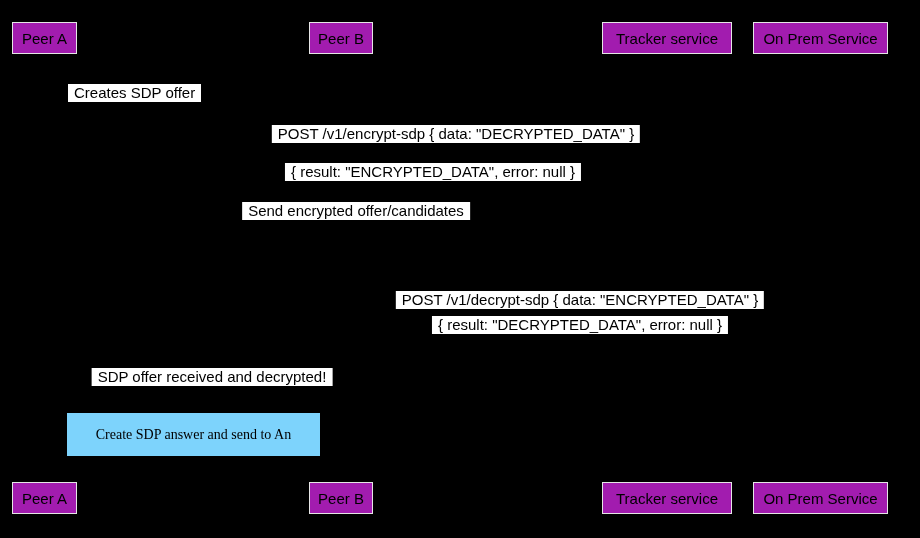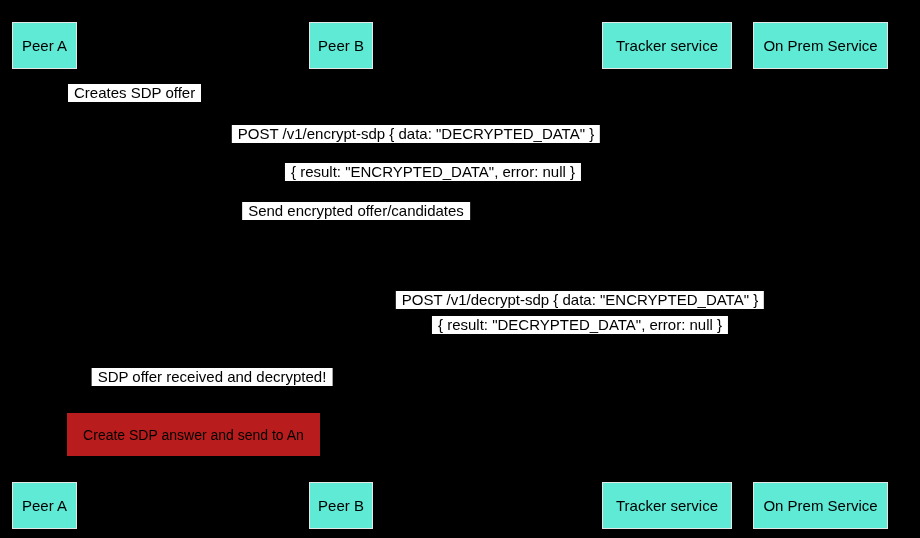--- a/index.html
+++ b/index.html
@@ -10,22 +10,22 @@
   .canvas {
     position: relative;
     width: 920px;
     height: 538px;
     background: #000000;
     overflow: hidden;
     font-family: "Liberation Sans", sans-serif;
   }
   .actor {
     position: absolute;
-    height: 47px;
-    background: #5eead4;
+    height: 32px;
+    background: #a21caf;
     color: #000000;
     display: flex;
     align-items: center;
     justify-content: center;
     font-size: 15px;
     box-sizing: border-box;
     border: 1px solid #e6e6e6;
     white-space: nowrap;
   }
   .msg {
@@ -35,47 +35,48 @@
     font-size: 15px;
     line-height: 18px;
     padding: 0 6px;
     white-space: nowrap;
   }
   .msg.centered {
     transform: translateX(-50%);
   }
   .note {
     position: absolute;
-    background: #b91c1c;
+    background: #7dd3fc;
     color: #000000;
     font-size: 14px;
     line-height: 20px;
     text-align: center;
     display: flex;
     flex-direction: column;
     align-items: center;
     justify-content: center;
     box-sizing: border-box;
     overflow: hidden;
     white-space: nowrap;
+    font-family: Liberation Serif, serif;
   }
 </style>
 </head>
 <body>
 
 <div class="canvas">
 
   <div class="actor" style="left:12px;  top:22px; width:65px;">Peer A</div>
   <div class="actor" style="left:309px; top:22px; width:64px;">Peer B</div>
   <div class="actor" style="left:602px; top:22px; width:130px;">Tracker service</div>
   <div class="actor" style="left:753px; top:22px; width:135px;">On Prem Service</div>
 
   <div class="msg" style="left:68px; top:84px;">Creates SDP offer</div>
 
-  <div class="msg centered" style="left:416px; top:125px;">POST /v1/encrypt-sdp { data: "DECRYPTED_DATA" }</div>
+  <div class="msg centered" style="left:456px; top:125px;">POST /v1/encrypt-sdp { data: "DECRYPTED_DATA" }</div>
 
   <div class="msg centered" style="left:433px; top:163px;">{ result: "ENCRYPTED_DATA", error: null }</div>
 
   <div class="msg centered" style="left:356px; top:202px;">Send encrypted offer/candidates</div>
 
 
   <div class="msg centered" style="left:580px; top:291px;">POST /v1/decrypt-sdp { data: "ENCRYPTED_DATA" }</div>
 
   <div class="msg centered" style="left:580px; top:316px;">{ result: "DECRYPTED_DATA", error: null }</div>
 

